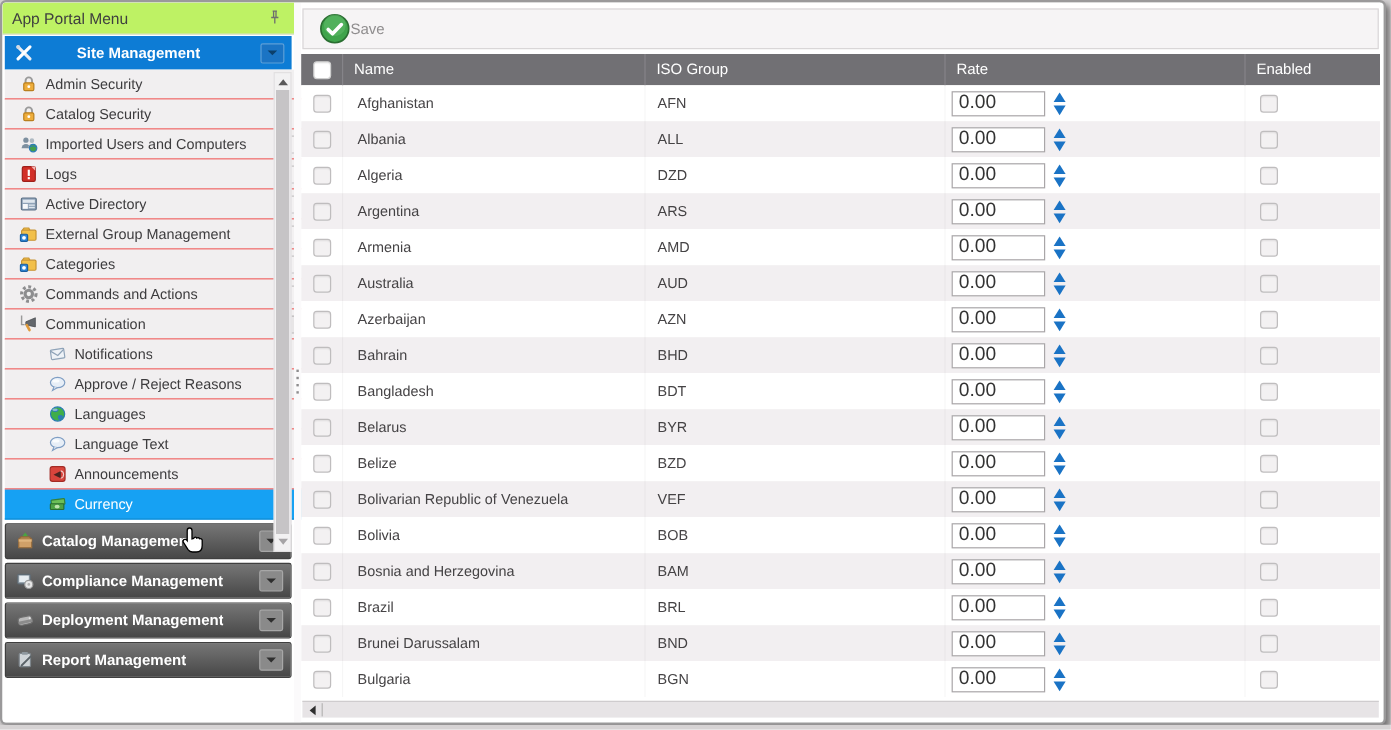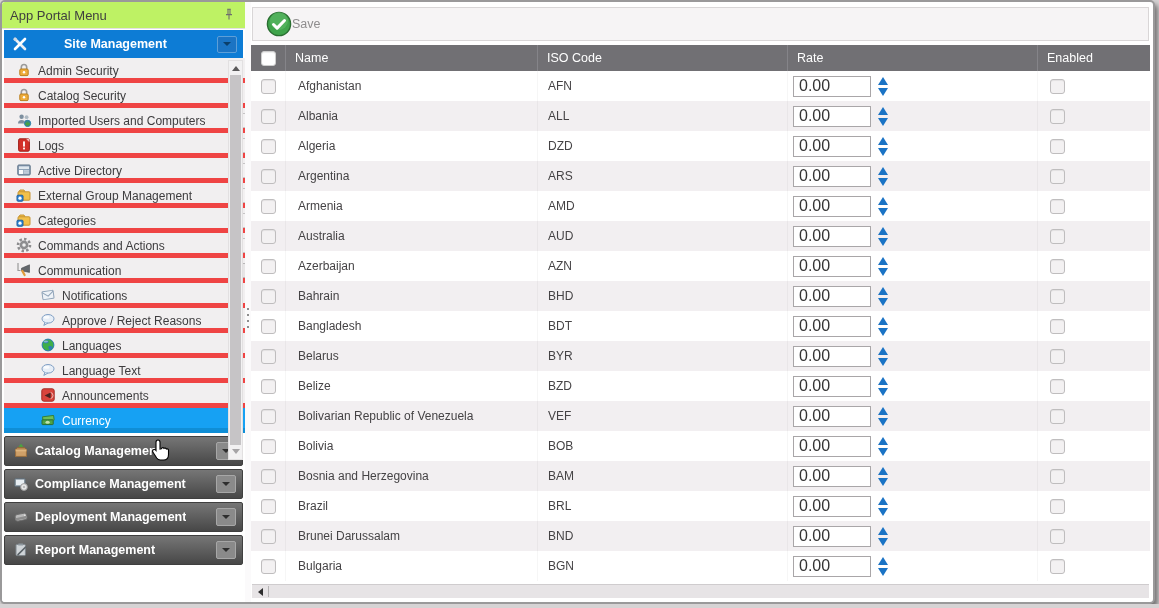--- a/index.html
+++ b/index.html
@@ -9,21 +9,21 @@
 
   
   .sidebar{position:absolute;left:0;top:0;width:243px;height:100%;background:#fff;}
   .sb-title{height:27px;display:flex;align-items:center;padding:0 8px;font-size:13px;color:#3f3f3f;
             background:#bef264;border-bottom:1px solid #e2e0e1;}
   .sb-title .pin{margin-left:auto;}
   .sbrow{position:relative;display:flex;align-items:center;gap:6px;padding-left:12px;cursor:default;}
   .mi{width:16px;height:16px;flex-shrink:0;}
   .lbl{white-space:nowrap;overflow:hidden;}
   .item,.subitem,.subitem-sel{height:25px;width:249px;margin-left:2px;background:#f1eff0;
-       border-bottom:5px solid #ef4444;color:#3d3c3e;font-size:12px;align-items:flex-end;--tc:#606063;}
+       border-bottom:1px solid #ef4444;color:#3d3c3e;font-size:12px;--tc:#606063;}
   .subitem,.subitem-sel{padding-left:36px;}
   .subitem-sel{background:#16a1f3;color:#fff;border-bottom-color:#0f8ed6;}
   .header-blue{height:28px;width:239px;margin:1px 0 0 2px;background:#0d7cd5;color:#fff;
        font-weight:bold;font-size:12.5px;padding-left:8px;gap:36px;--tc:#0b3f6b;}
   .header-dark{height:30px;width:239px;margin:3px 0 0 2px;color:#fff;font-weight:bold;font-size:12.5px;
        padding-left:8px;background:linear-gradient(#767676,#474747);border:1px solid #3f3f3f;border-radius:2px;--tc:#2e2e2e;}
   .mbtn{margin-left:auto;margin-right:6px;width:18px;height:15px;display:none;align-items:center;
         justify-content:center;border-radius:2px;flex-shrink:0;}
   .arrow-down,.arrow-up{display:flex;}
   .item .mbtn{background:#f3f1f2;border:1px solid #c6c4c5;}
@@ -432,21 +432,21 @@
           </svg>
         <span>Save</span>
       </button>
     </div>
 
     <div class="thead">
       <div class="hc c-sel">
           <span class="cb white"></span>
         </div>
       <div class="hc c-name">Name</div>
-      <div class="hc c-iso">ISO Code</div>
+      <div class="hc c-iso">ISO Group</div>
       <div class="hc c-rate">Rate</div>
       <div class="hc c-en">Enabled</div>
     </div>
 
     <div class="rows">
 
         <div class="trow">
           <div class="c c-sel">
             <span class="cb"></span>
           </div>

